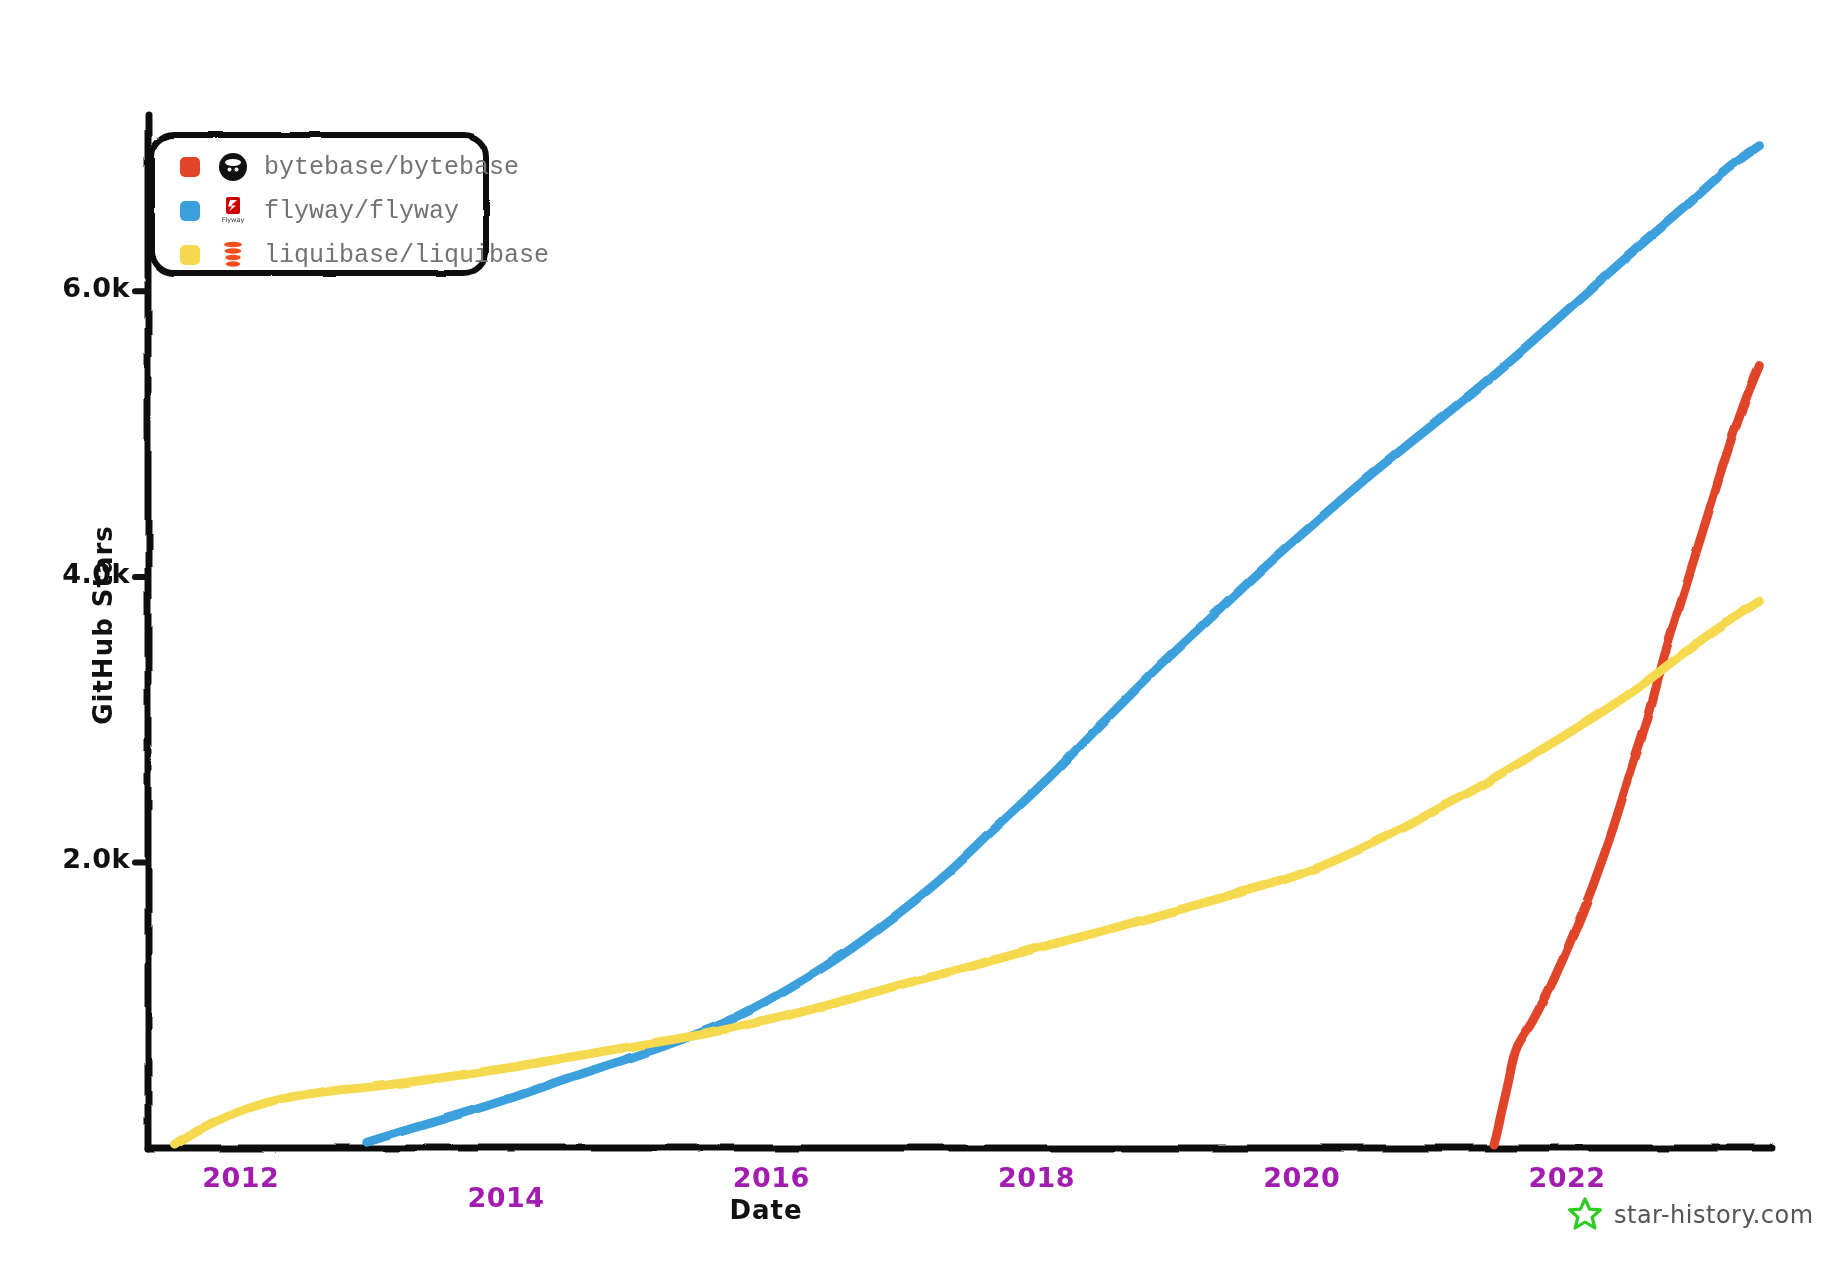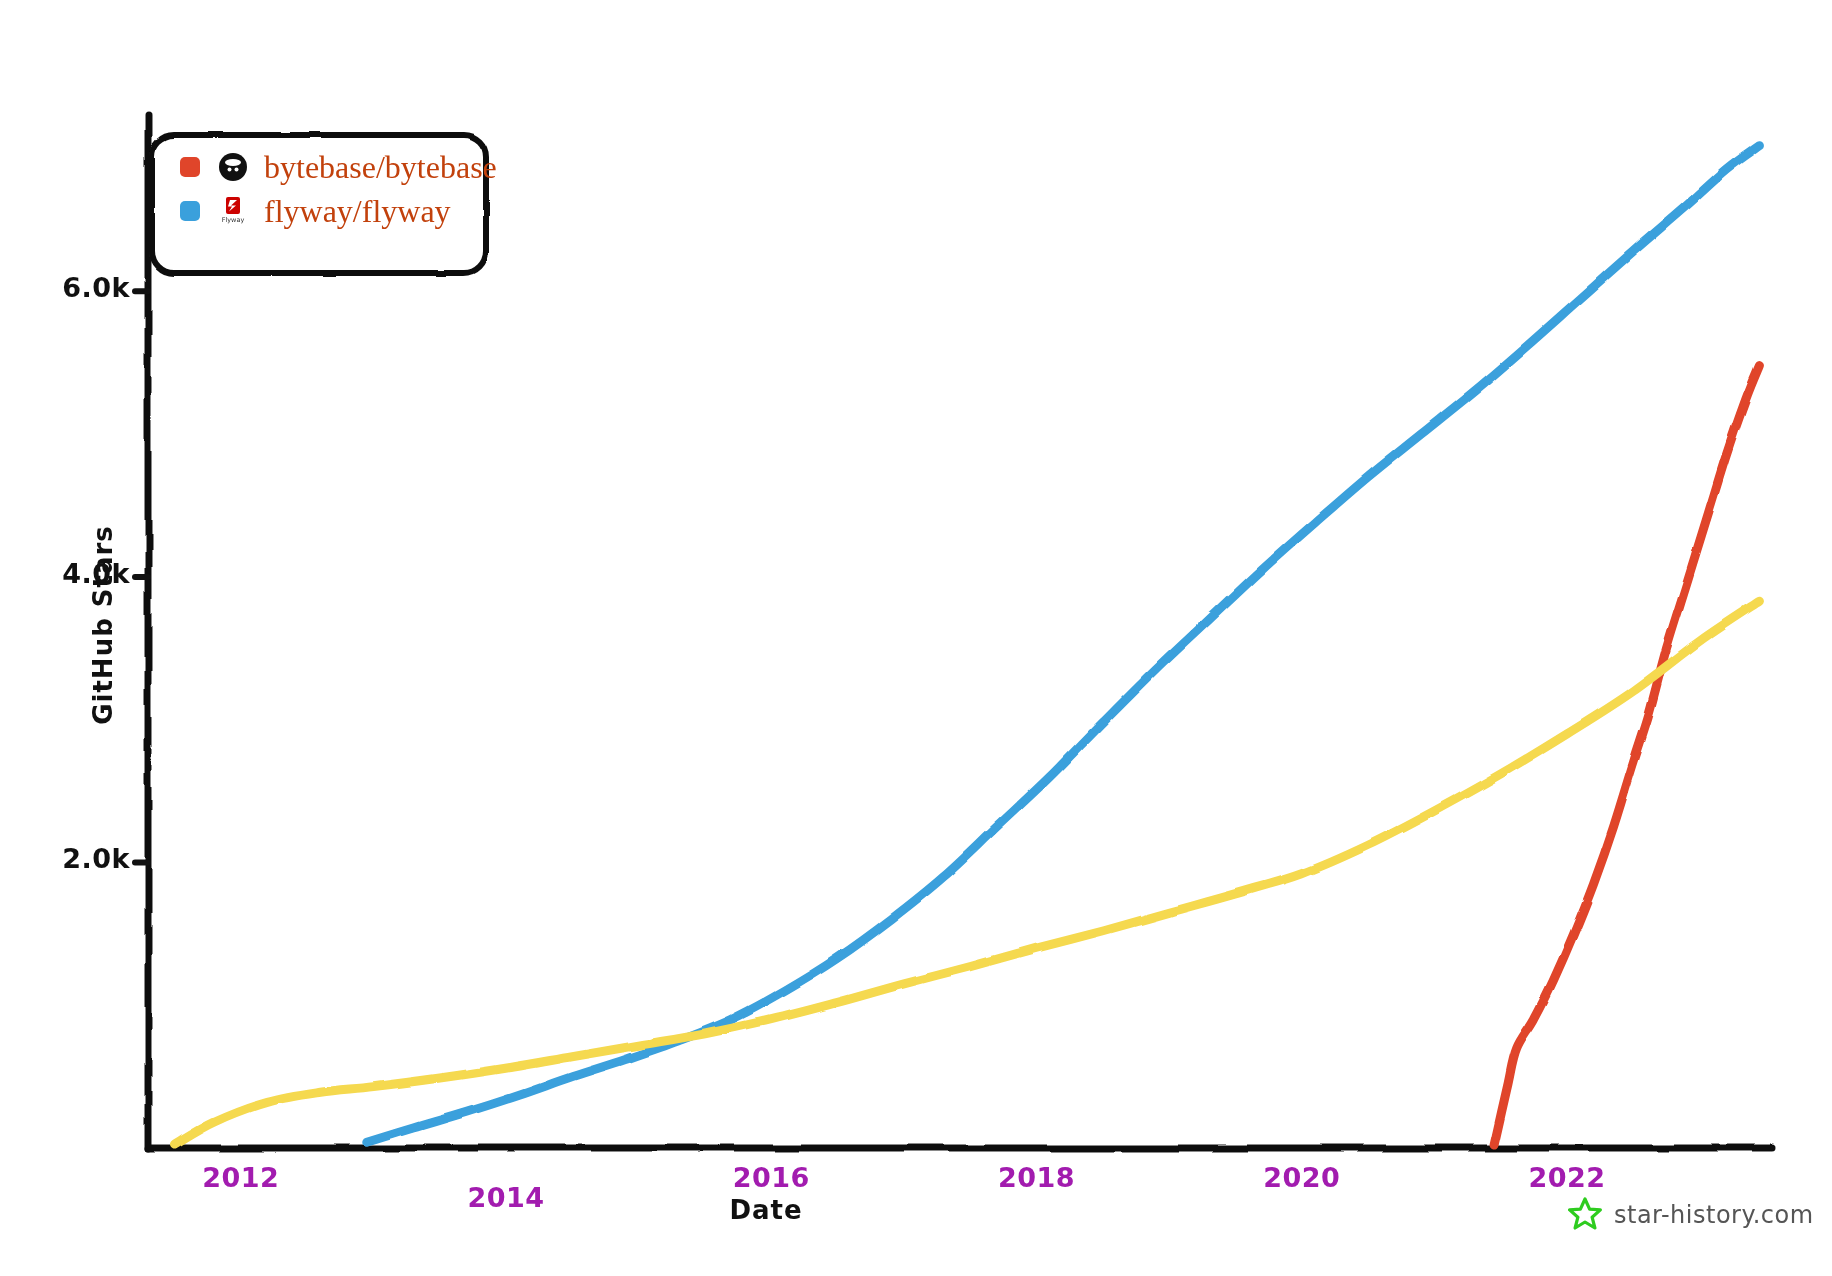--- a/index.html
+++ b/index.html
@@ -42,22 +42,22 @@
     display:flex;align-items:center;height:40px;margin-bottom:4px;
   }
   .legend-swatch{
     width:20px;height:20px;border-radius:5px;flex:0 0 auto;
   }
   .legend-logo{
     width:30px;height:30px;margin-left:18px;flex:0 0 auto;
     display:flex;align-items:center;justify-content:center;
   }
   .legend-text{
-    margin-left:16px;font-size:32px;color:#c2410c;white-space:nowrap;
-    font-family:Liberation Serif, serif;
+    margin-left:16px;font-size:25px;color:#737373;white-space:nowrap;
+    font-family:Liberation Mono, monospace;
   }
 
   .watermark{
     position:absolute;left:1568px;top:1196px;display:flex;align-items:center;
   }
   .watermark-text{
     margin-left:12px;font-size:24px;color:#555;letter-spacing:0.5px;
   }
 </style>
 </head>
@@ -140,20 +140,34 @@
           <span class="legend-swatch" style="background: rgb(58, 160, 220);"></span>
           <span class="legend-logo">
             <svg width="30" height="30" viewBox="0 0 30 30">
               <rect x="8" y="1" width="14" height="17" rx="2" fill="#CC0200"></rect>
               <path d="M12 4 L19 4 L13 9.5 L18 9.5 L11 15.5 L14 10.5 L10 10.5 Z" fill="#fff"></path>
               <text x="15" y="26" text-anchor="middle" font-size="6.5" font-family="&quot;DejaVu Sans&quot;, sans-serif" fill="#333">Flyway</text>
             </svg>
           </span>
           <span class="legend-text">flyway/flyway</span>
         </div>
+        <div class="legend-row">
+          <span class="legend-swatch" style="background: rgb(245, 217, 79);"></span>
+          <span class="legend-logo">
+            <svg width="30" height="30" viewBox="0 0 30 30">
+              <g>
+                <ellipse cx="15" cy="4.5" rx="9" ry="2.8" fill="#F24E1E"></ellipse>
+                <ellipse cx="15" cy="11" rx="8.4" ry="2.8" fill="#F24E1E"></ellipse>
+                <ellipse cx="15" cy="17.5" rx="7.8" ry="2.8" fill="#F24E1E"></ellipse>
+                <ellipse cx="15" cy="24" rx="7.2" ry="2.8" fill="#F24E1E"></ellipse>
+              </g>
+            </svg>
+          </span>
+          <span class="legend-text">liquibase/liquibase</span>
+        </div>
       </div>
   </div>
 
   <div class="watermark">
     <span>
       <svg width="34" height="34" viewBox="0 0 34 34">
         <path d="M17 3 L21.6 13.2 L32.4 13.9 L24.1 21.2 L26.9 32 L17 26 L7.1 32 L9.9 21.2 L1.6 13.9 L12.4 13.2 Z" fill="none" stroke="#2ECC1F" stroke-width="3.2" stroke-linejoin="round" stroke-linecap="round"></path>
       </svg>
     </span>
     <span class="watermark-text">star-history.com</span>

